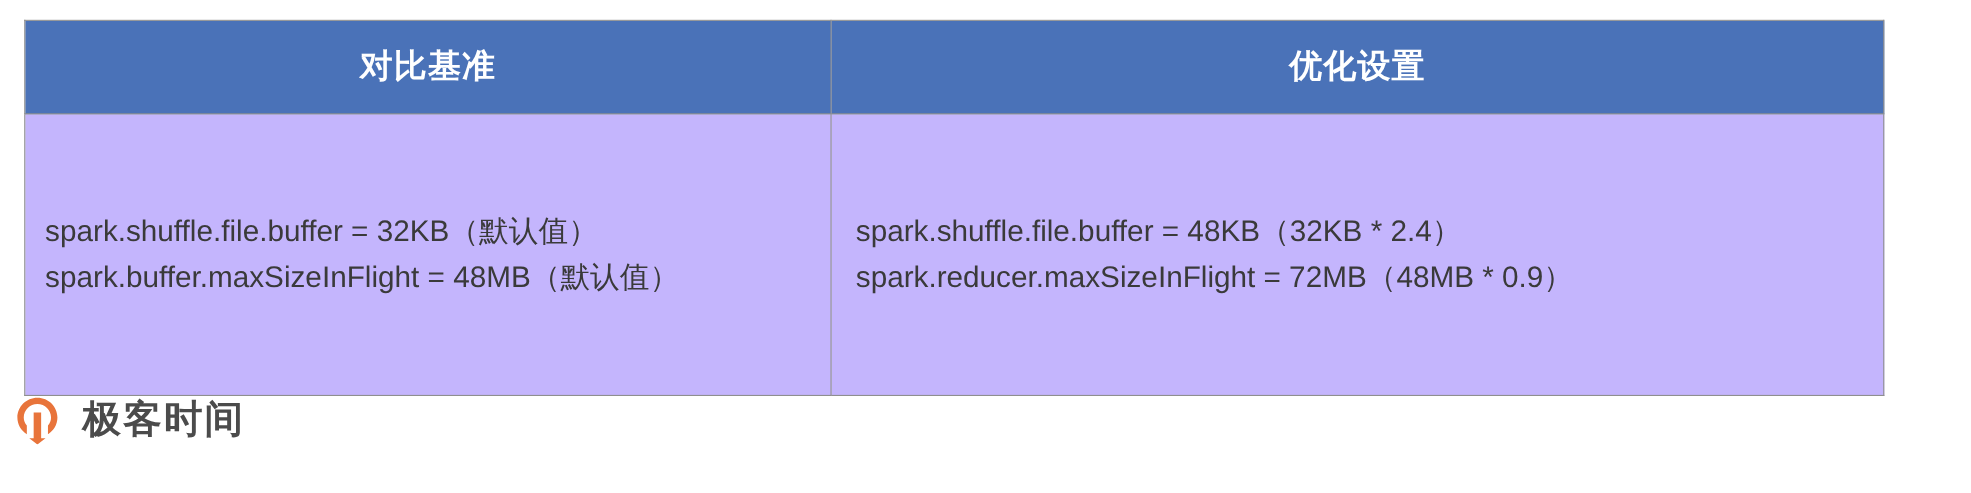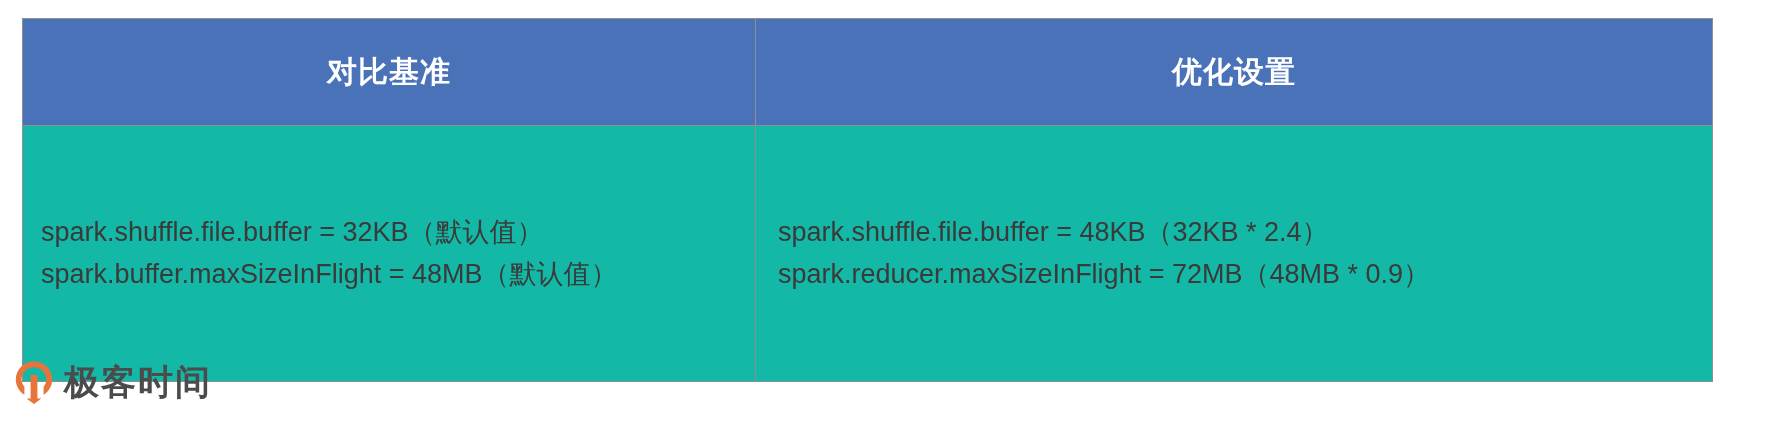--- a/index.html
+++ b/index.html
@@ -31,38 +31,38 @@
     height: 337px;
     border-collapse: collapse;
     table-layout: fixed;
   }
   .cmp-table col.c1 { width: 733px; }
   .cmp-table col.c2 { width: 957px; }
 
   .cmp-table th,
   .cmp-table td {
     border: 1px solid #8f8f8f;
-    padding: 12px;
+    padding: 1px;
     vertical-align: middle;
   }
 
   .hdr-row th {
     height: 82px;
     background: #4A72B8;
     color: #ffffff;
     text-align: center;
     font-size: 30px;
     font-weight: bold;
     letter-spacing: 1px;
     line-height: 1.2;
   }
 
   .body-row td {
     height: 255px;
-    background: #14b8a6;
+    background: #c4b5fd;
     color: #3a3a3a;
     font-size: 27px;
     line-height: 1.55;
     padding: 0 16px;
     vertical-align: middle;
   }
   .body-row td.left-cell  { padding-left: 18px; }
   .body-row td.right-cell { padding-left: 22px; }
 
   .cell-lines {
@@ -74,21 +74,21 @@
     white-space: nowrap;
   }
 
   
   .brand {
     position: absolute;
     left: 14px;
     top: 357px;
     display: flex;
     align-items: center;
-    gap: 10px;
+    gap: 21px;
     height: 50px;
   }
   .brand-mark {
     width: 40px;
     height: 44px;
     display: block;
     flex: 0 0 auto;
   }
   .brand-text {
     font-size: 35px;

